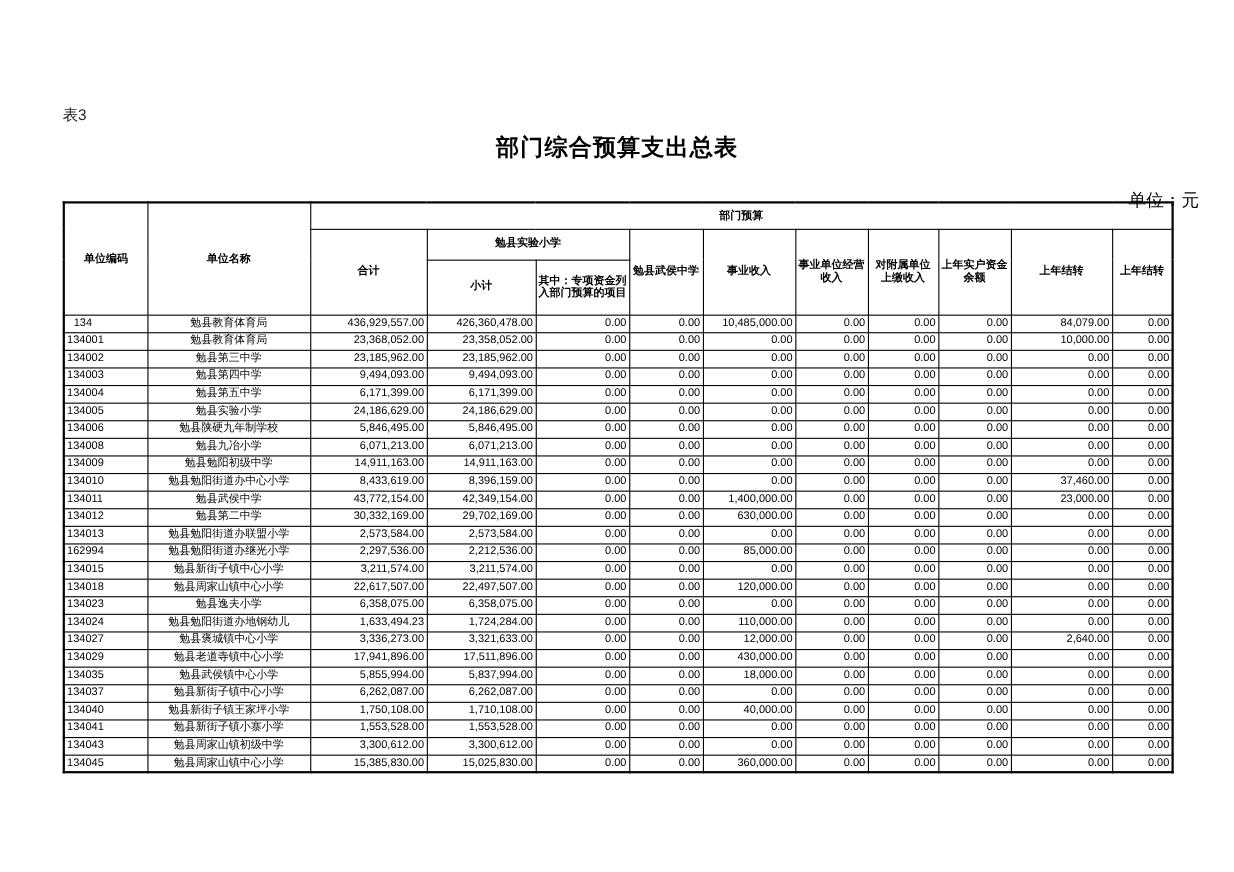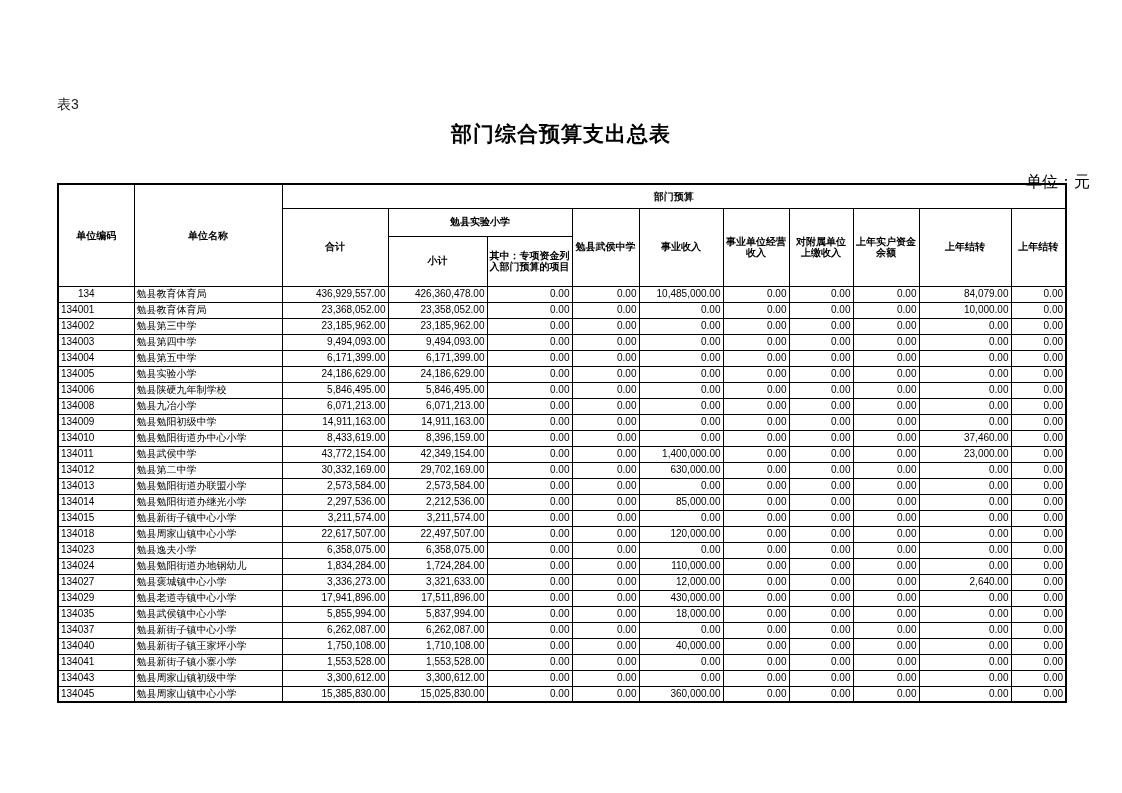--- a/index.html
+++ b/index.html
@@ -45,22 +45,22 @@
     text-align:center;
     vertical-align:middle;
     white-space:normal;
     padding:1px 2px;
   }
   tr.hrow1 { height:24px; }
   tr.hrow2 { height:28px; }
   tr.hrow3 { height:50px; }
   tbody tr { height:16px; }
   td.code { padding-right:8px; }
-  tbody tr:first-child td.code { text-align:left; padding-left:19px; padding-right:2px; }
-  td.name { text-align:left; padding-left:3px; }
+  tbody tr:first-child td.code { text-align:left; padding-left:8px; padding-right:2px; }
+  td.name { text-align:center; padding-left:3px; }
   td.num  { text-align:right; padding-right:2px; }
 </style>
 </head>
 <body>
 
 <div class="page">
   <div class="table-label">表3</div>
   <h1 class="title">部门综合预算支出总表</h1>
   <div class="unit-note">单位：元</div>
 
@@ -278,21 +278,21 @@
           <td class="num">0.00</td>
           <td class="num">0.00</td>
           <td class="num">0.00</td>
           <td class="num">0.00</td>
           <td class="num">0.00</td>
           <td class="num">0.00</td>
           <td class="num">0.00</td>
           <td class="num">0.00</td>
         </tr>
         <tr>
-          <td class="code">134014</td>
+          <td class="code">162994</td>
           <td class="name">勉县勉阳街道办继光小学</td>
           <td class="num">2,297,536.00</td>
           <td class="num">2,212,536.00</td>
           <td class="num">0.00</td>
           <td class="num">0.00</td>
           <td class="num">85,000.00</td>
           <td class="num">0.00</td>
           <td class="num">0.00</td>
           <td class="num">0.00</td>
           <td class="num">0.00</td>
@@ -336,21 +336,21 @@
           <td class="num">0.00</td>
           <td class="num">0.00</td>
           <td class="num">0.00</td>
           <td class="num">0.00</td>
           <td class="num">0.00</td>
           <td class="num">0.00</td>
         </tr>
         <tr>
           <td class="code">134024</td>
           <td class="name">勉县勉阳街道办地钢幼儿</td>
-          <td class="num">1,834,284.00</td>
+          <td class="num">1,633,494.23</td>
           <td class="num">1,724,284.00</td>
           <td class="num">0.00</td>
           <td class="num">0.00</td>
           <td class="num">110,000.00</td>
           <td class="num">0.00</td>
           <td class="num">0.00</td>
           <td class="num">0.00</td>
           <td class="num">0.00</td>
           <td class="num">0.00</td>
         </tr>

